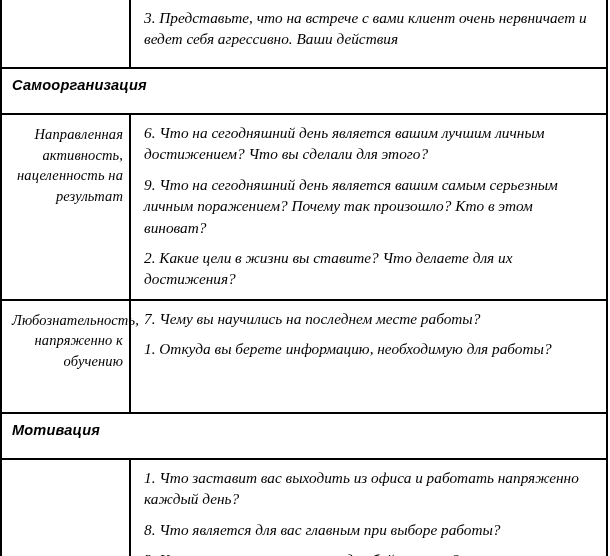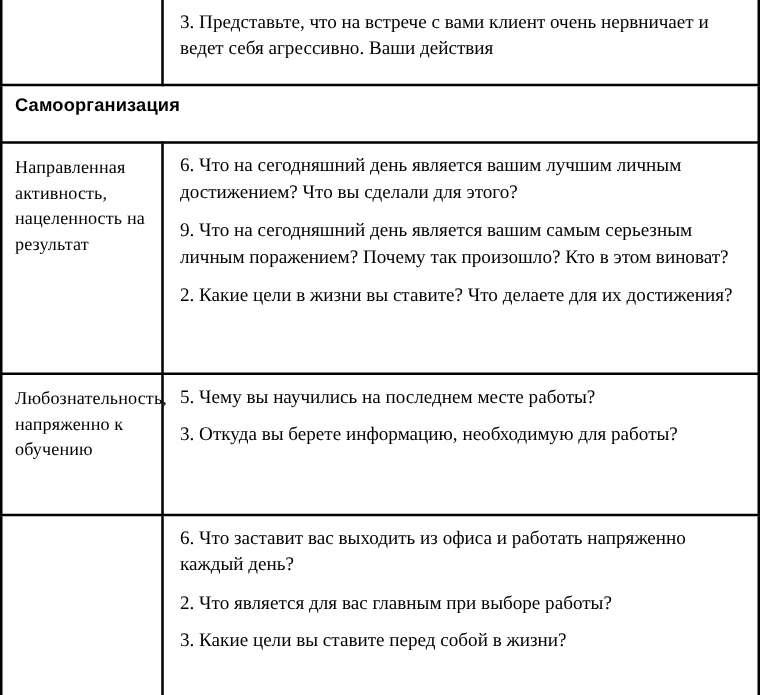--- a/index.html
+++ b/index.html
@@ -16,20 +16,21 @@
     color: #000000;
     -webkit-font-smoothing: antialiased;
   }
 
   .sheet {
     position: relative;
     width: 610px;
     height: 556px;
     background: #ffffff;
     box-sizing: border-box;
+    font-style: italic;
   }
 
   table.competency-table {
     border-collapse: collapse;
     table-layout: fixed;
     width: 606px;
     margin: 0;
     background: #ffffff;
   }
 
@@ -48,20 +49,21 @@
   }
 
   
   tr.row-clipped-top > td { border-top: none; }
 
   td.label-cell {
     padding: 9px 6px 10px 10px;
     font-size: 14.5px;
     line-height: 20.5px;
     letter-spacing: 0.1px;
+    text-align: right;
   }
 
   td.content-cell {
     padding: 7px 10px 9px 13px;
     font-size: 15.3px;
     line-height: 21.4px;
   }
 
   td.content-cell p {
     margin: 0 0 9px 0;
@@ -123,33 +125,36 @@
           <p>9. Что на сегодняшний день является вашим самым серьезным личным поражением? Почему так произошло? Кто в этом виноват?</p>
           <p>2. Какие цели в жизни вы ставите? Что делаете для их достижения?</p>
         </td>
       </tr>
 
       <tr class="r-curiosity">
         <td class="label-cell">
           <span class="label-text">Любознательность, напряженно к обучению</span>
         </td>
         <td class="content-cell">
-          <p>5. Чему вы научились на последнем месте работы?</p>
-          <p>3. Откуда вы берете информацию, необходимую для работы?</p>
+          <p>7. Чему вы научились на последнем месте работы?</p>
+          <p>1. Откуда вы берете информацию, необходимую для работы?</p>
         </td>
       </tr>
 
+      <tr class="r-section">
+        <td class="section-cell" colspan="2">Мотивация</td>
+      </tr>
 
       <tr class="r-motivation">
         <td class="label-cell">
           <span class="label-text"></span>
         </td>
         <td class="content-cell">
-          <p>6. Что заставит вас выходить из офиса и работать напряженно каждый день?</p>
-          <p>2. Что является для вас главным при выборе работы?</p>
+          <p>1. Что заставит вас выходить из офиса и работать напряженно каждый день?</p>
+          <p>8. Что является для вас главным при выборе работы?</p>
           <p>3. Какие цели вы ставите перед собой в жизни?</p>
 
         </td>
       </tr>
 
     </tbody>
   </table>
 
 </div>
 

